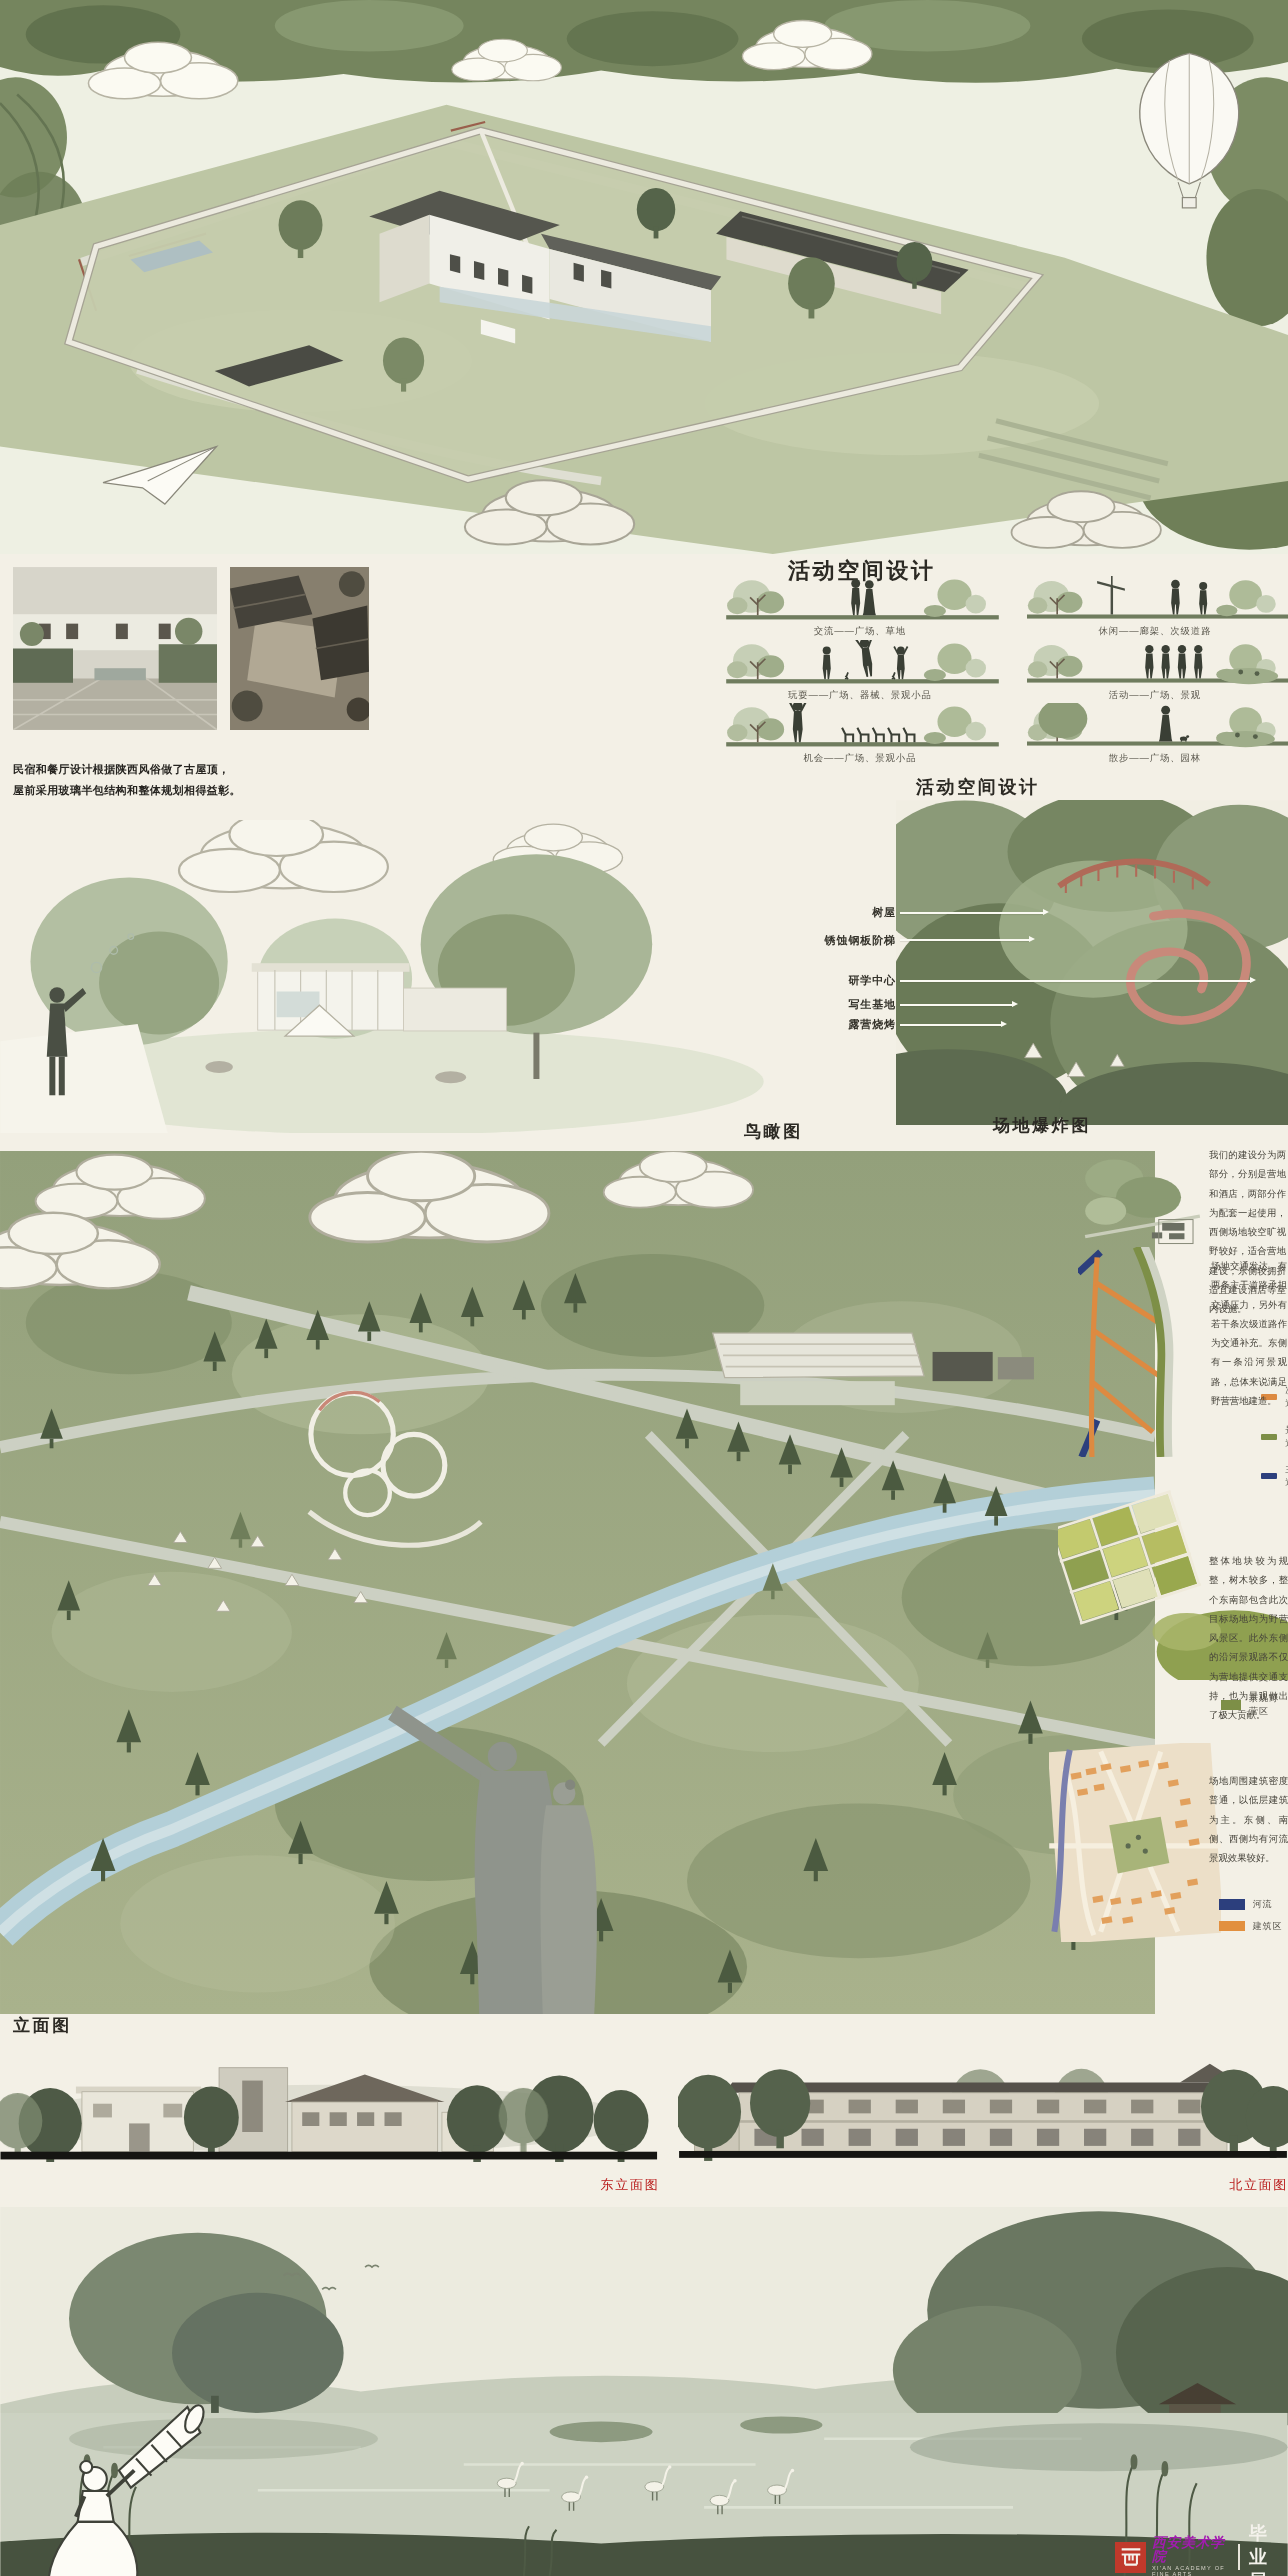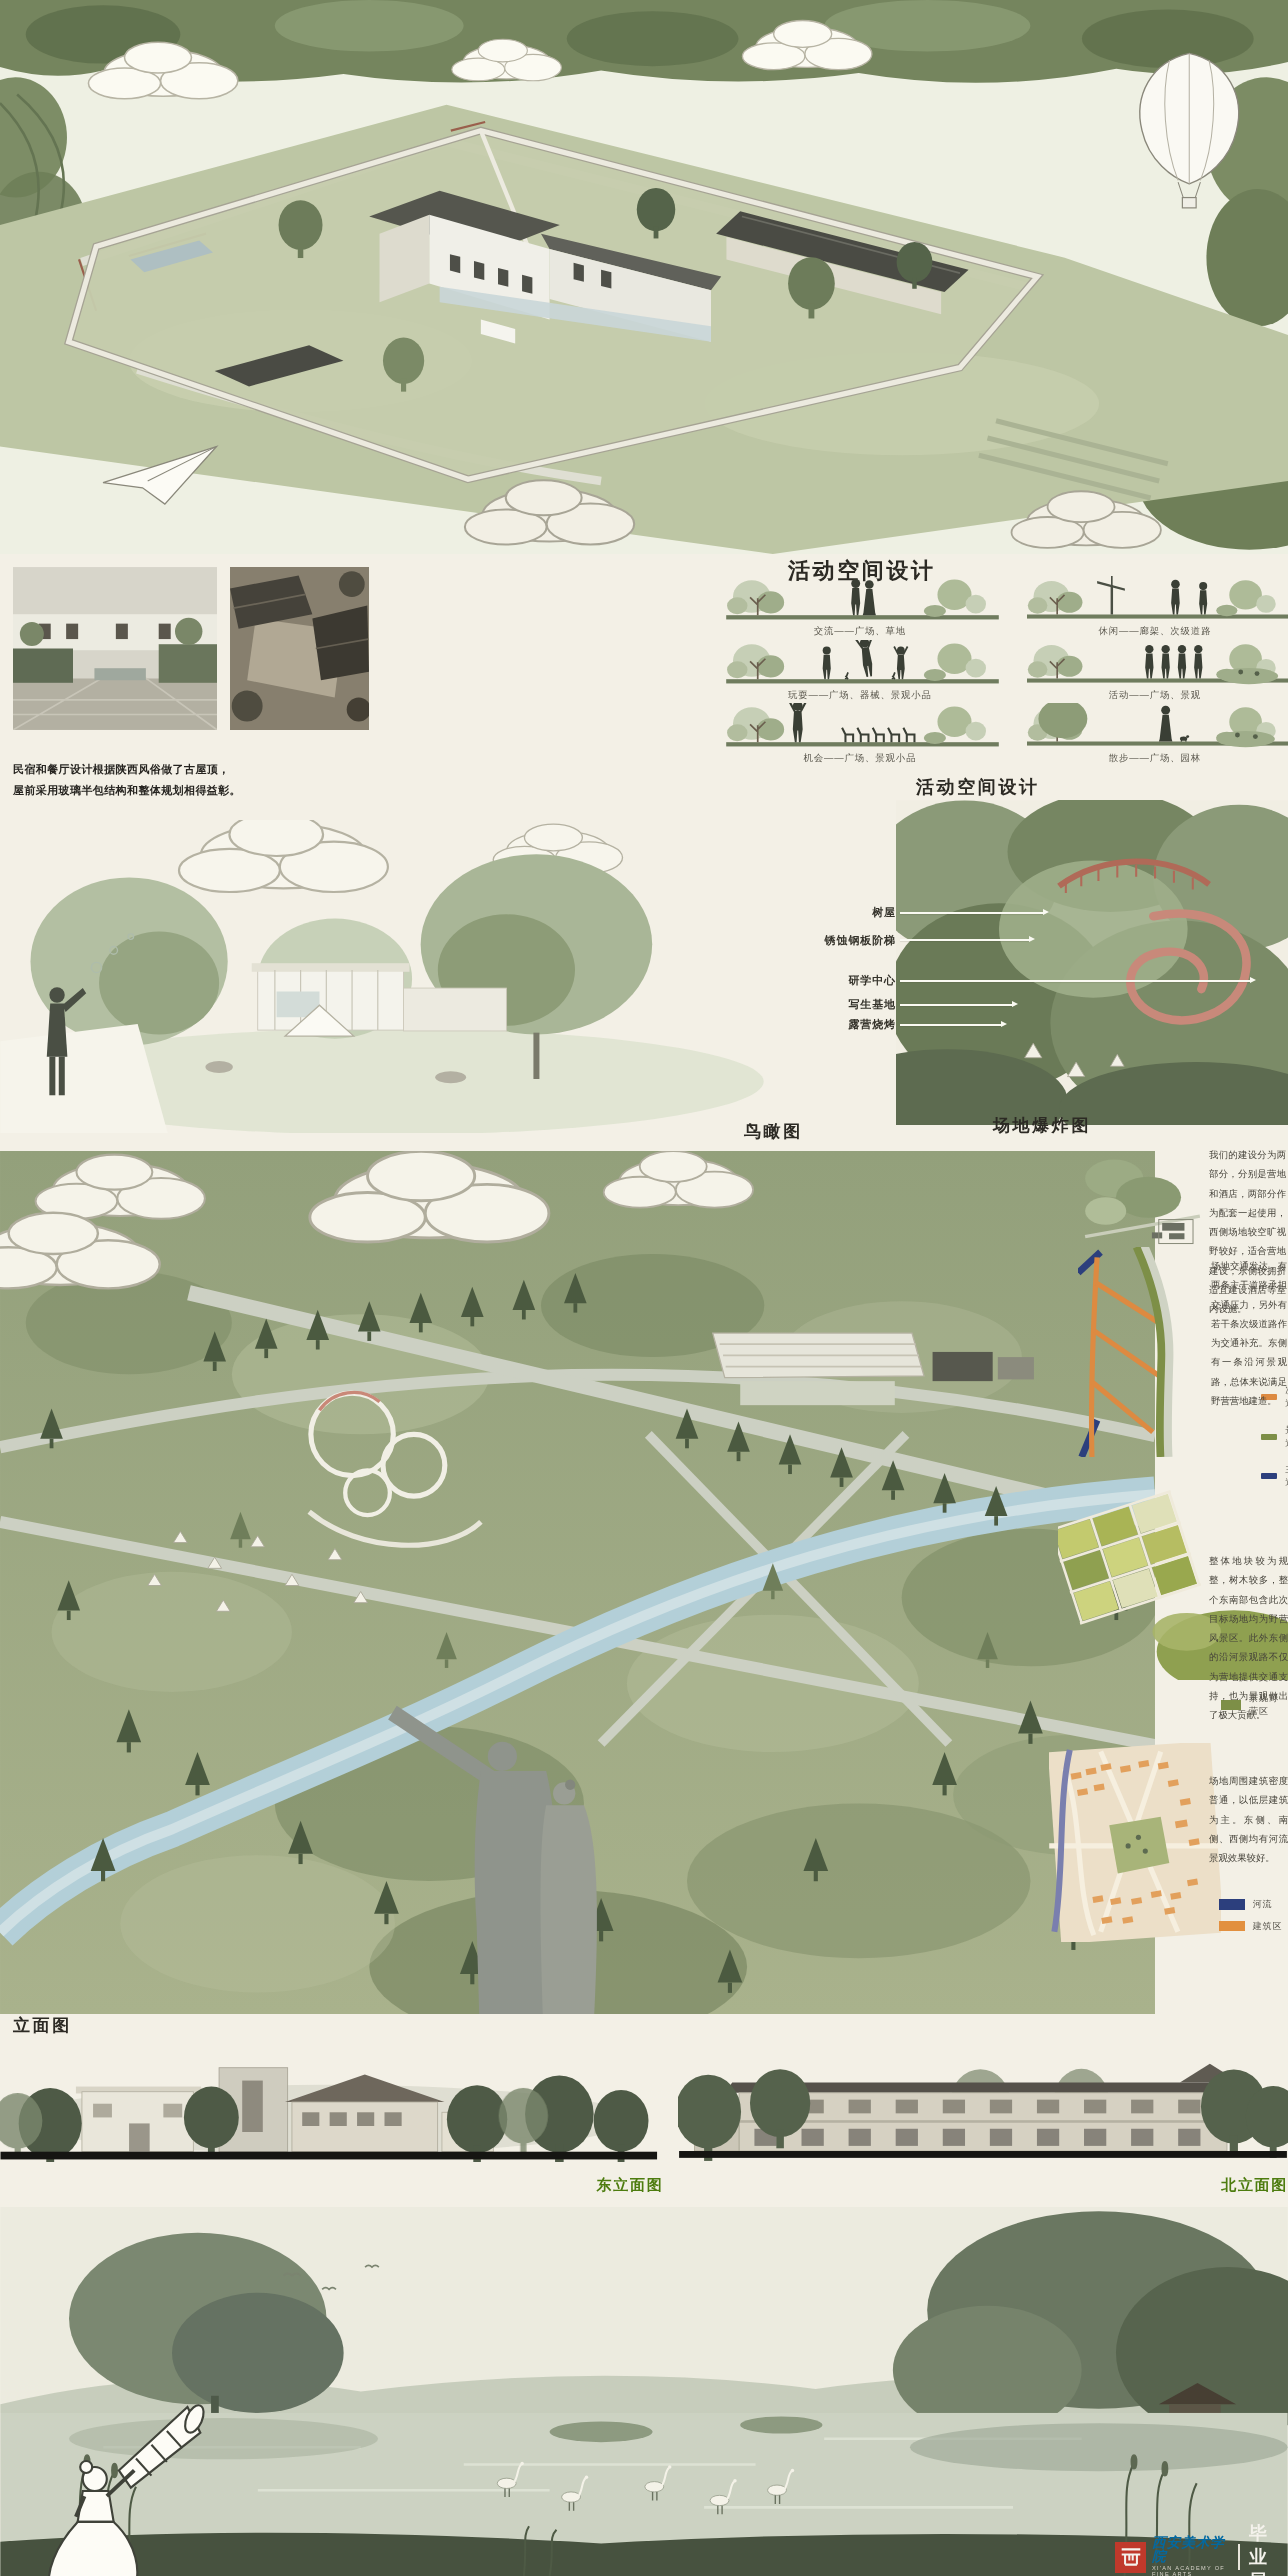--- a/index.html
+++ b/index.html
@@ -13,26 +13,26 @@
   .para{font-size:9.4px;line-height:2.05;color:#45423a;text-align:justify;z-index:3;}
   .flabel{font-size:11px;color:#35332b;font-weight:bold;letter-spacing:0.9px;text-align:right;z-index:3;}
   .lline{position:absolute;height:1.7px;background:#fafaf2;box-shadow:0 0.9px 0.9px rgba(60,60,40,.12);z-index:2;}
   .lline::after{content:"";position:absolute;right:-6px;top:-2.6px;border-left:6.9px solid #fafaf2;
                 border-top:3.4px solid transparent;border-bottom:3.4px solid transparent;}
   .legend-row{display:flex;align-items:center;gap:7.7px;margin-bottom:13.7px;}
   .sw{width:29px;height:6px;border-radius:0.9px;}
   .swb{width:26px;height:10.3px;}
   .c-orange{background:#dd8a41;} .c-green{background:#7d8f47;} .c-blue{background:#2c3f7d;} .c-borange{background:#e2903f;}
   .legend-label{font-size:9px;color:#55524a;letter-spacing:0.9px;}
-  .elev-cap{font-size:15px;font-weight:bold;color:#4d7c0f;letter-spacing:1.7px;}
+  .elev-cap{font-size:13px;font-weight:normal;color:#b91c1c;letter-spacing:1.7px;}
   
   .wm{display:flex;flex-direction:column;align-items:flex-start;z-index:6;}
   .wm-row{display:flex;align-items:center;gap:6px;}
   .wm-seal{width:31px;height:31px;background:#c0392b;display:flex;align-items:center;justify-content:center;flex:0 0 auto;}
-  .wm-cn{color:#0369a1;font-size:13.7px;font-weight:bold;font-family:"Liberation Serif",serif;font-style:italic;letter-spacing:0.9px;line-height:1;}
+  .wm-cn{color:#a21caf;font-size:13.7px;font-weight:bold;font-family:"Liberation Serif",serif;font-style:italic;letter-spacing:0.9px;line-height:1;}
   .wm-en{color:#d8d5cb;font-size:5.6px;letter-spacing:1.3px;line-height:1;margin-top:2.6px;}
   .wm-div{width:1.7px;height:26px;background:#e9e6dc;margin:0 3.4px;}
   .wm-ex{color:#f4f2ec;font-size:18px;font-weight:bold;letter-spacing:1.7px;}
 </style>
 </head>
 <body>
 
 <div id="poster">
 
   <svg width="0" height="0" style="position:absolute" aria-hidden="true">

